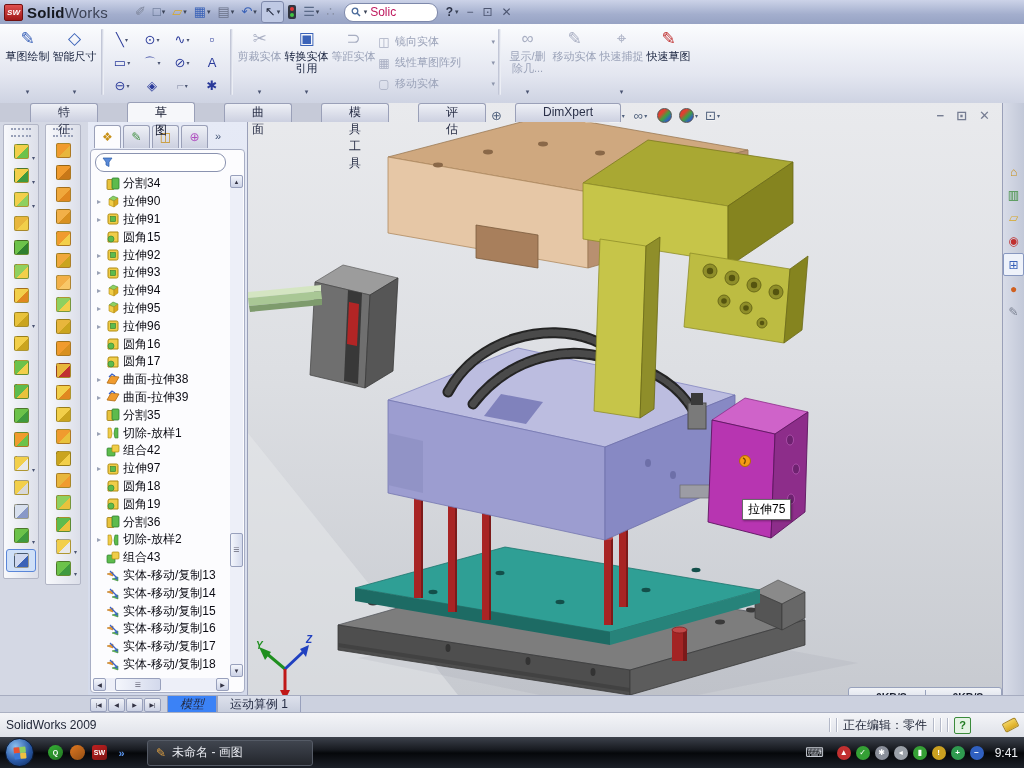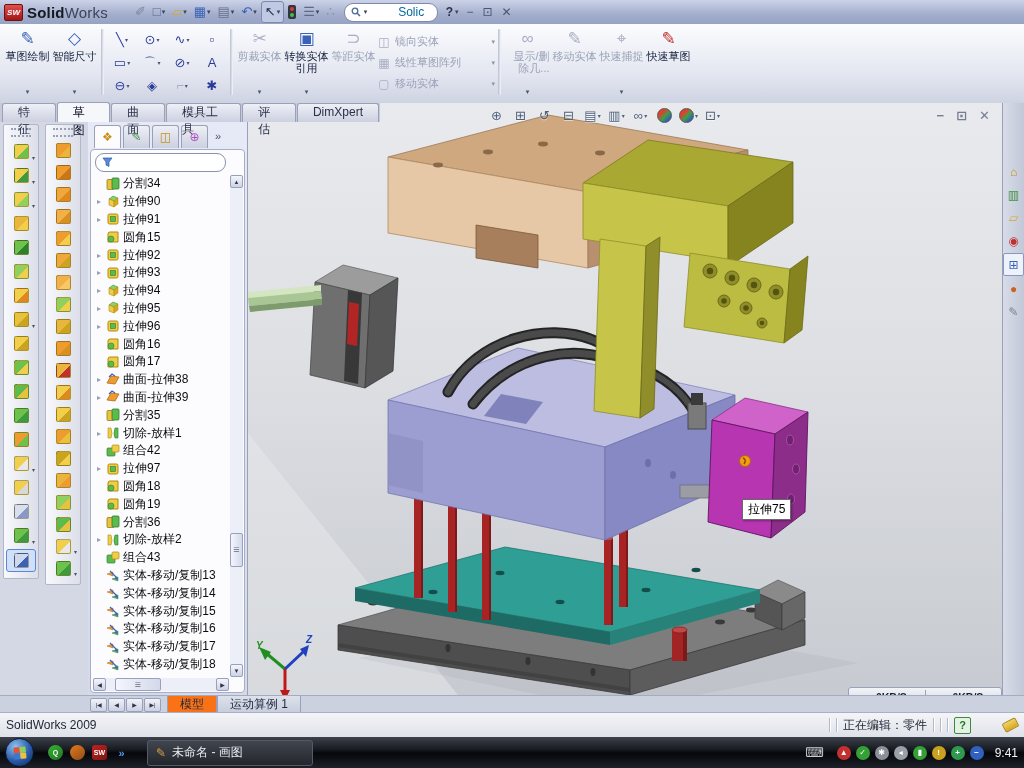--- a/index.html
+++ b/index.html
@@ -22,54 +22,54 @@
   .tbi{display:flex;align-items:center;height:20px;padding:0 3px;border-radius:3px;position:relative;}
   .tbi .g{font-size:13px;line-height:18px;}
   .tbi .dd{font-size:7px;color:#3c4458;margin-left:1px;}
   .tbi.pressed{background:#bfc9e4;border:1px solid #7e89ab;}
   .traffic{width:8px;height:14px;background:#303540;border-radius:2px;position:relative;}
   .traffic::before,.traffic::after{content:"";position:absolute;left:2px;width:4px;height:4px;border-radius:50%;}
   .traffic::before{top:2px;background:#e03838;} .traffic::after{bottom:2px;background:#41c341;}
   #searchbox{display:flex;align-items:center;gap:3px;background:#fff;border:1px solid #7e89ab;
     border-radius:9px;height:17px;padding:0 8px 0 6px;margin-left:6px;min-width:78px;}
   #searchbox .dd{font-size:7px;color:#3c4458;}
-  #searchval{color:#0369a1;font-size:12px;margin-left:28px;}
+  #searchval{color:#be185d;font-size:12px;}
   #tbhelp{margin-left:8px;color:#2c3348;font-weight:bold;}
   #tbhelpdd{font-size:7px;color:#3c4458;margin:0 6px 0 2px;}
   #appctl{display:flex;gap:9px;margin:0 10px 0 2px;color:#4c5570;font-size:12px;}
   
   #cmdbar{position:absolute;left:0;top:24px;width:1024px;height:79px;
     background:linear-gradient(#fbfcfe,#e3e6f0 65%,#ced3e2);border-bottom:1px solid #a9aec2;}
   #watermark{position:absolute;right:14px;top:0px;font-size:62px;font-style:italic;font-weight:bold;
     color:#c9cedb;font-family:"Liberation Serif","DejaVu Serif",serif;letter-spacing:-5px;line-height:76px;}
   #cmdrow{position:absolute;left:4px;top:2px;height:74px;display:flex;align-items:flex-start;}
   .cbtn{width:47px;height:72px;display:flex;flex-direction:column;align-items:center;justify-content:flex-start;
     border-radius:3px;position:relative;padding-top:4px;box-sizing:border-box;}
   .cbtn .cico{font-size:17px;line-height:18px;height:20px;}
   .cbtn .clab{font-size:11px;line-height:12px;text-align:center;color:#16203c;white-space:pre-wrap;width:44px;}
-  .cbtn.dis .clab{color:#9aa2b8;text-align:right;}
+  .cbtn.dis .clab{color:#9aa2b8;}
   .cbtn .cdd{position:absolute;bottom:2px;font-size:7px;color:#4a5472;}
   .vsep{width:3px;height:66px;margin:3px 3px 0 3px;
     background:linear-gradient(90deg,#b8bdd0,#f6f8fc);border-radius:1px;}
   #sketchgrid{display:grid;grid-template-columns:repeat(4,30px);grid-auto-rows:23px;margin-top:2px;}
   .sgcell{display:flex;align-items:center;justify-content:center;gap:1px;}
   .sgcell .g{font-size:13px;color:#2a3a9a;}
   .sgcell.dis .g{color:#a8aec2;}
   .sgcell .dd{font-size:6px;color:#4a5472;}
   #cmdstack{display:flex;flex-direction:column;margin-top:5px;width:118px;}
   .srow{display:flex;align-items:center;height:21px;gap:4px;position:relative;}
   .srow .sico{font-size:12px;color:#a8aec2;width:14px;text-align:center;}
   .srow .slab{font-size:11px;color:#9aa2b8;white-space:nowrap;}
   .srow .sdd{position:absolute;right:0;font-size:7px;color:#8d95ac;}
   
   #tabbar{position:absolute;left:0;top:103px;width:380px;height:19px;background:#c6cad8;z-index:5;
     display:flex;align-items:flex-end;padding-left:2px;box-sizing:border-box;}
-  .tab{height:18px;line-height:17px;padding:0 15px;font-size:12px;color:#2a3048;
+  .tab{height:18px;line-height:17px;padding:0 27px;font-size:12px;color:#2a3048;
     background:linear-gradient(#eef0f6,#ccd0e0);border:1px solid #9aa0b8;border-bottom:none;
-    border-radius:3px 3px 0 0;margin-right:1px;}
+    border-radius:3px 3px 0 0;margin-right:1px;margin-left:28px;}
   .tab.active{background:#f6f7fa;color:#10152b;height:19px;line-height:18px;}
   
   #lefttools{position:absolute;left:0;top:122px;width:88px;height:573px;background:#d4d8e4;}
   .tcol{position:absolute;top:2px;width:34px;background:linear-gradient(90deg,#f8f9fc,#dcdfe9);
     border:1px solid #b2b6c6;border-radius:2px;padding-bottom:3px;}
   #tcol1{left:3px;} #tcol2{left:45px;}
   .grip{height:5px;border-top:2px dotted #98a0b8;border-bottom:2px dotted #98a0b8;margin:3px 7px 4px;}
   .tbtn{width:28px;height:21px;margin:0 auto 3px;display:flex;align-items:center;justify-content:center;
     position:relative;border-radius:3px;}
   #tcol2 .tbtn{height:19px;margin-bottom:3px;}
@@ -132,21 +132,21 @@
   .tpbtn.act{background:#eef2fa;border:1px solid #8898c0;}
   
   #modeltabs{position:absolute;left:0;top:695px;width:1024px;height:17px;background:#ccd1df;
     border-top:1px solid #a6acc0;display:flex;align-items:center;}
   #mtnav{display:flex;gap:1px;margin-left:90px;}
   .mtn{width:17px;height:14px;background:linear-gradient(#f0f2f8,#ccd2e4);border:1px solid #98a0bc;
     border-radius:2px;font-size:6px;color:#334;display:flex;align-items:center;justify-content:center;box-sizing:border-box;}
   #mtabs{display:flex;margin-left:6px;height:100%;}
   .mtab{padding:0 12px;font-size:12px;color:#232a42;background:linear-gradient(#dde1ec,#c8cedd);
     border:1px solid #98a0bc;border-top:none;display:flex;align-items:center;}
-  .mtab.active{background:#f97316;}
+  .mtab.active{background:#3b82f6;font-style:italic;}
   
   #statusbar{position:absolute;left:0;top:712px;width:1024px;height:25px;
     background:linear-gradient(#f4f5f8,#dfe2e9);border-top:1px solid #aab0c2;box-sizing:border-box;
     display:flex;align-items:center;color:#1c2233;}
   #sbleft{margin-left:6px;}
   #sbright{position:absolute;right:6px;display:flex;align-items:center;gap:6px;}
   .ssep{width:1px;height:14px;background:#b4b9c8;box-shadow:1px 0 0 #fff;}
   #qbox{width:15px;height:15px;background:#e4f2e4;border:1px solid #3a8a3a;color:#217a21;font-weight:bold;
     font-size:11px;display:flex;align-items:center;justify-content:center;border-radius:2px;}
   #tagicon{width:13px;height:8px;background:linear-gradient(#f4d25a,#d8a820);border:1px solid #a8841a;

